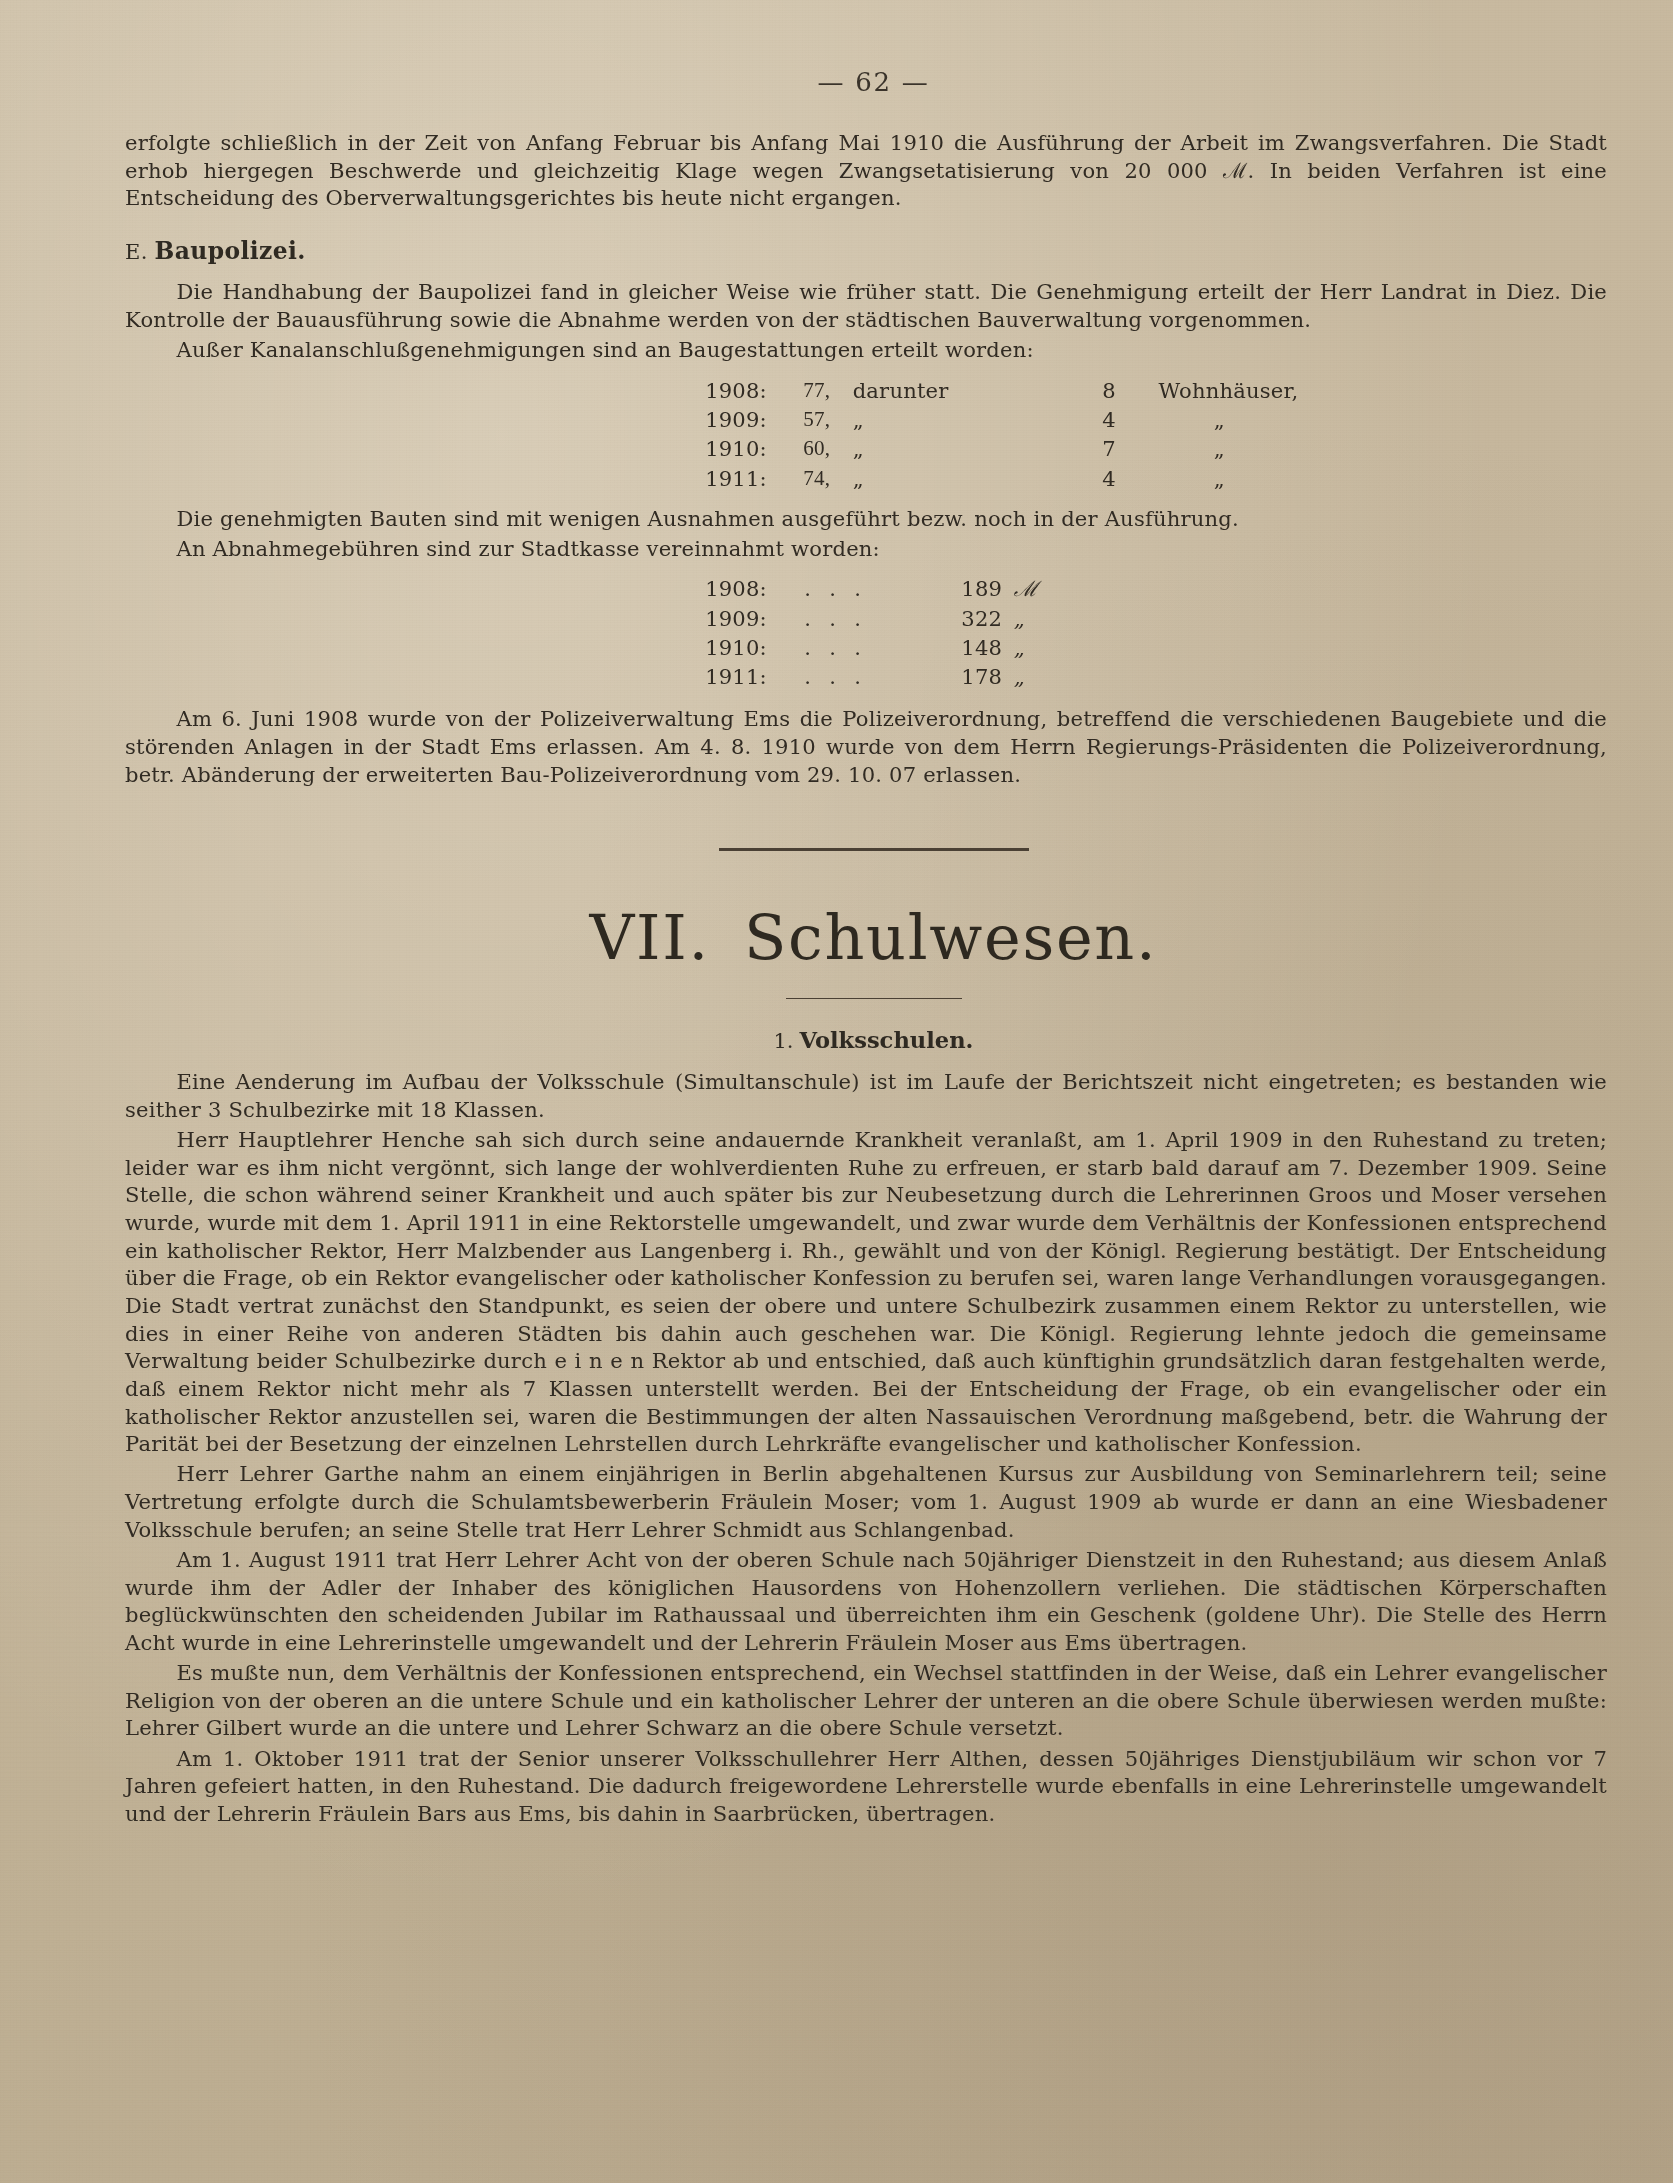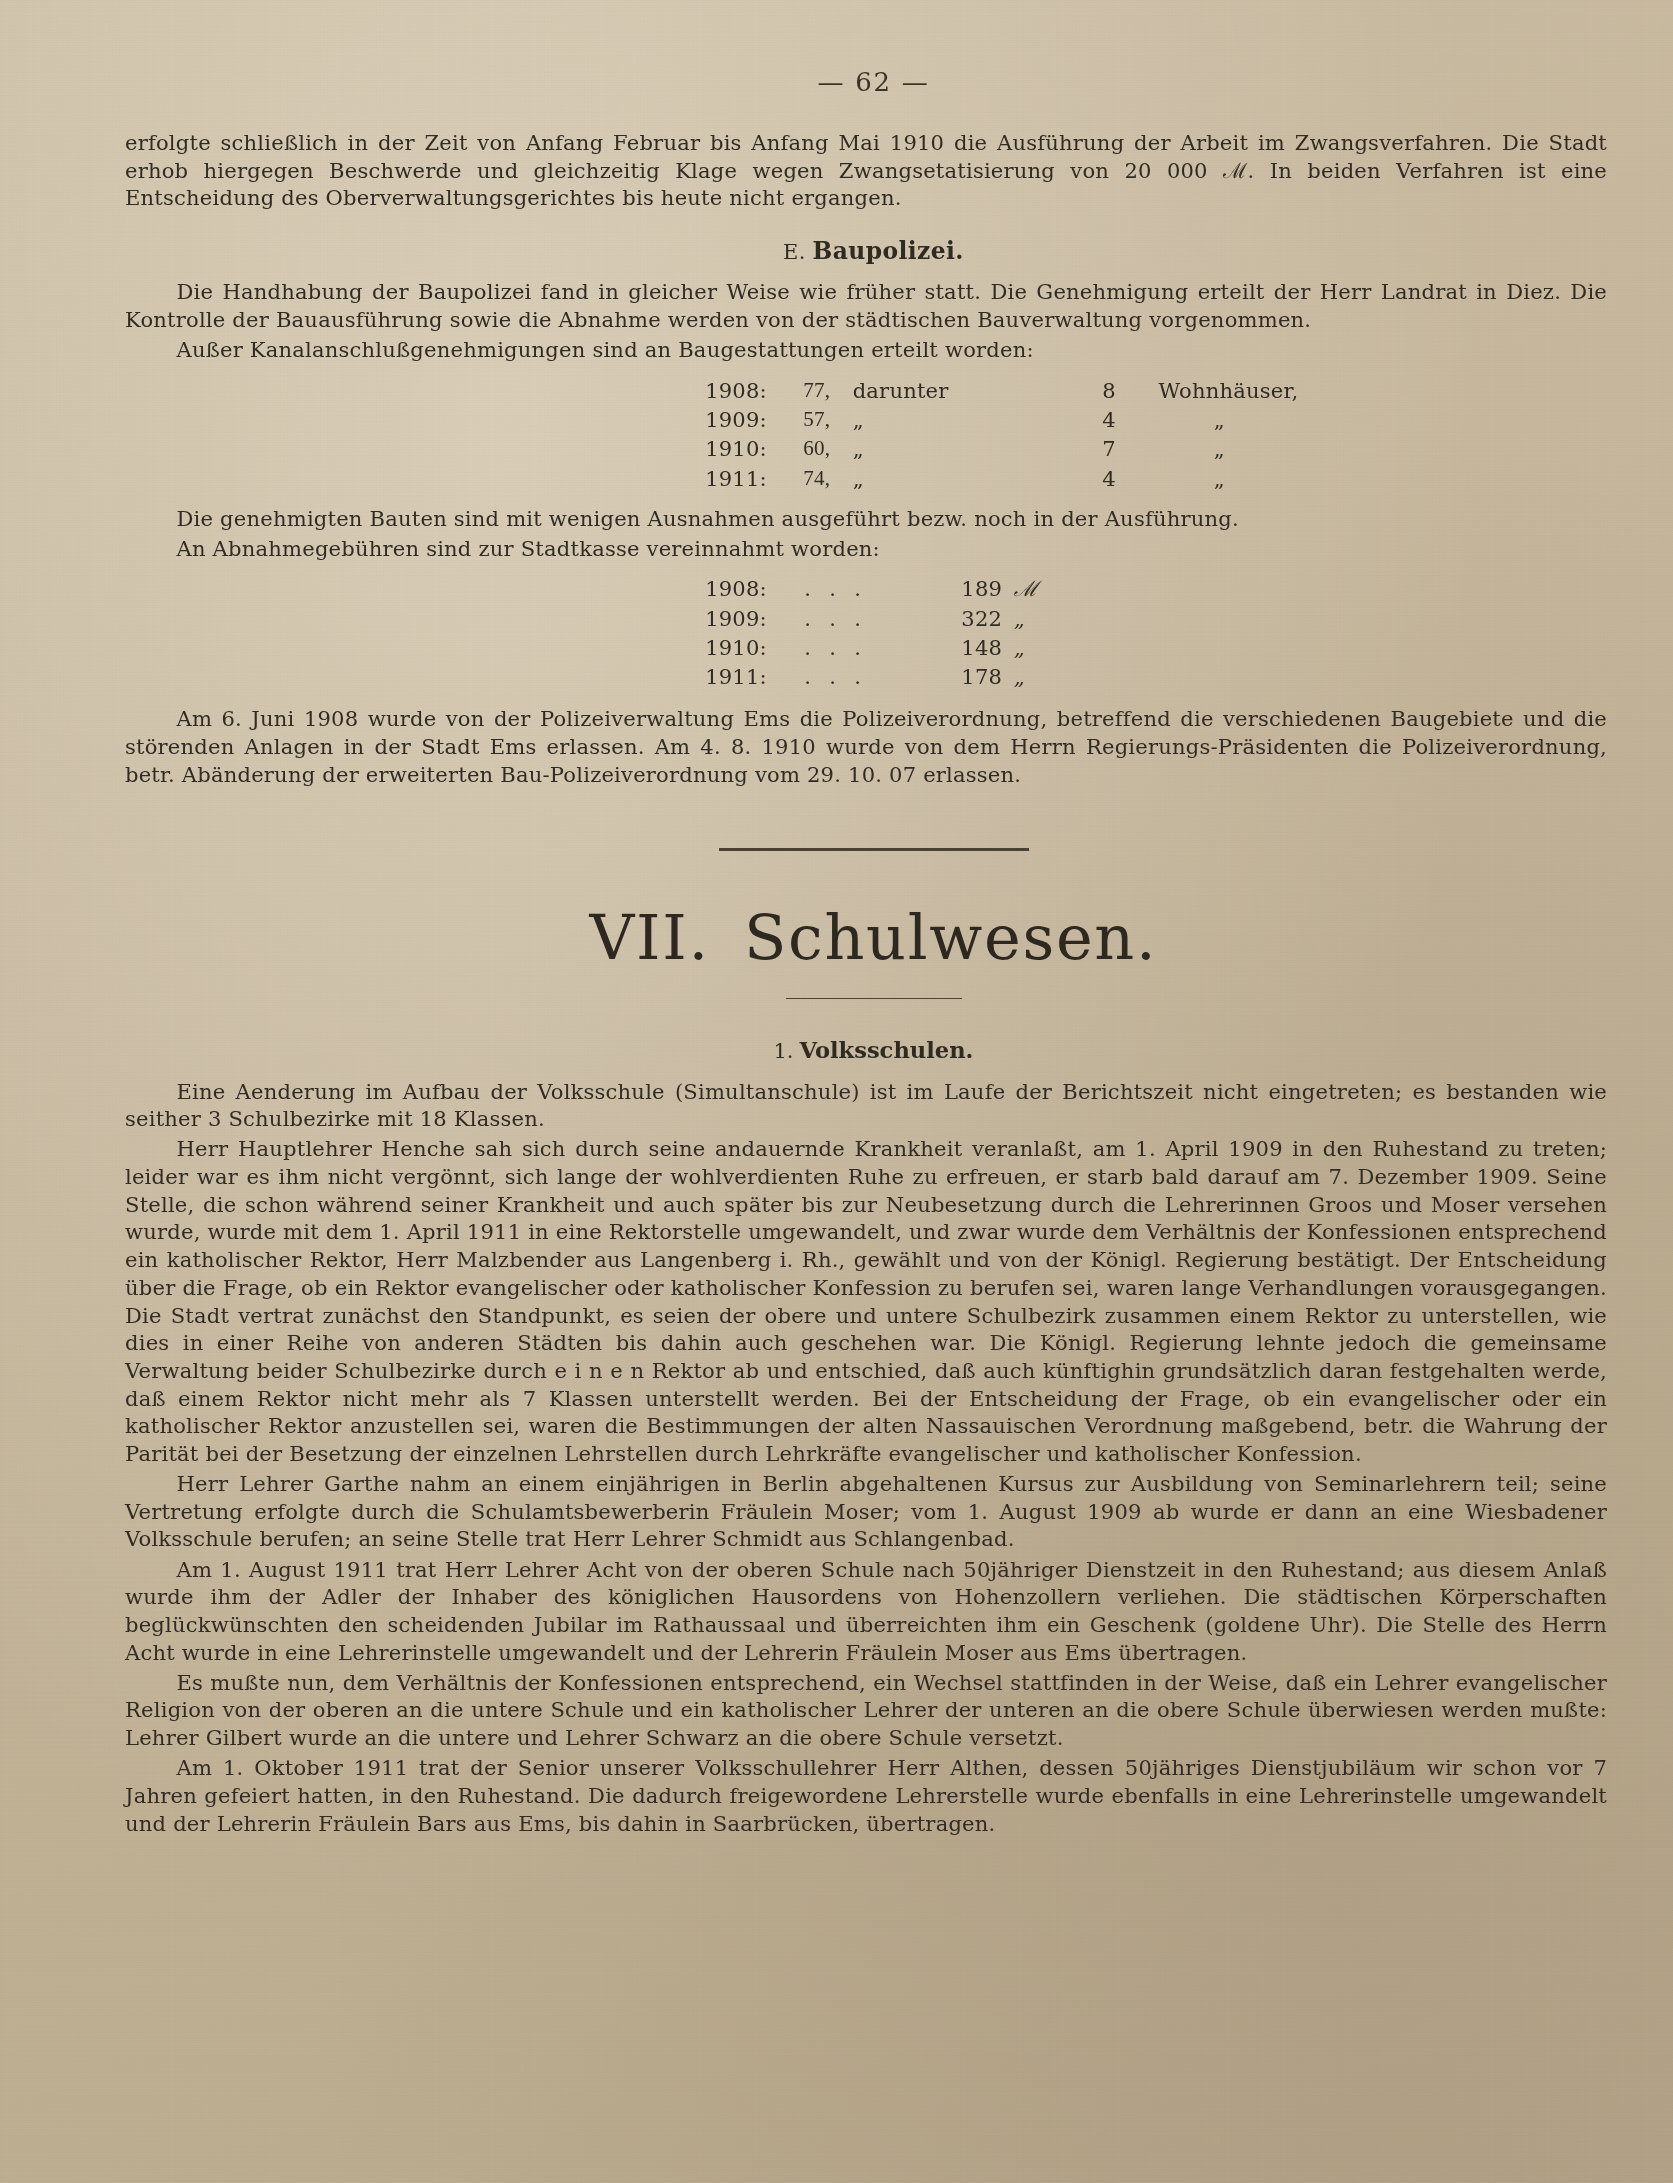--- a/index.html
+++ b/index.html
@@ -59,21 +59,20 @@
     transform: scaleX(0.99);
     transform-origin: left center;
   }
   p.para {
     margin: 0 0 2.5px 0;
     text-indent: 52px;
   }
   p.para.noind { text-indent: 0; }
 
   .sec-head {
-    text-align: center;
     font-size: 23.4px;
     font-weight: bold;
     margin: 25px 0 13.4px 0;
     letter-spacing: 0.4px;
   }
   .sec-head .label { font-weight: normal; font-size: 21px; margin-right: 6.7px;}
 
   .numlist {
     margin: 11.7px 0 11.7px 0;
     padding: 0;
@@ -127,21 +126,21 @@
     color: #2e2920;
     margin: 43px 0 8.4px 0;
     font-family: "DejaVu Serif", serif;
   }
   .chapter .num { margin-right: 34px; }
 
   .subsec {
     text-align: center;
     font-size: 22.6px;
     font-weight: bold;
-    margin: 38px 0 15px 0;
+    margin: 28px 0 15px 0;
   }
   .subsec .n { font-weight: normal; font-size: 21px; margin-right: 5.9px;}
 </style>
 </head>
 <body>
 
 <div class="page">
   <div class="grain"></div>
 
   <div class="content">

